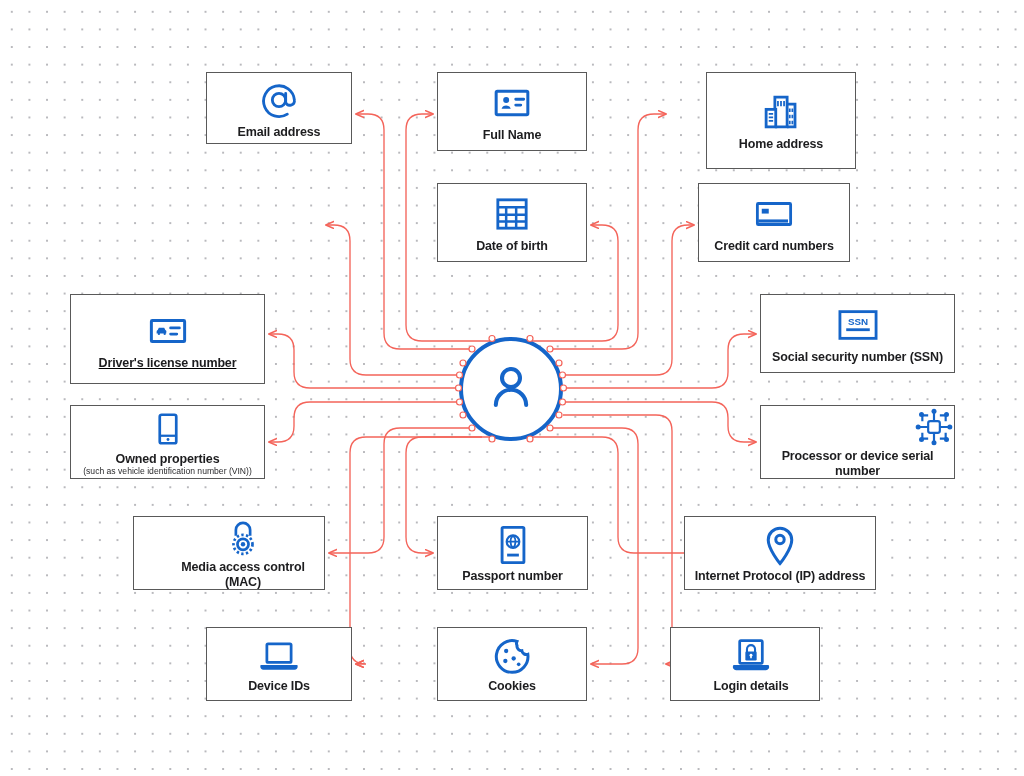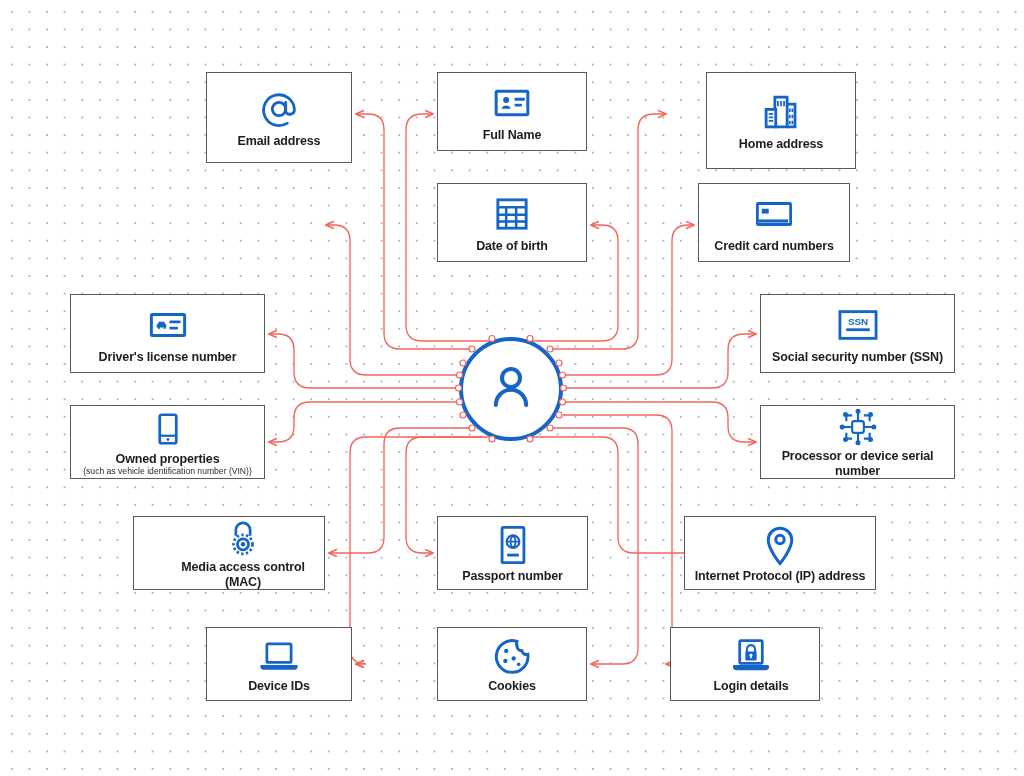--- a/index.html
+++ b/index.html
@@ -136,21 +136,21 @@
 
   <div id="hub">
     <span>
       <svg width="54" height="54" viewBox="0 0 48 48" fill="none" stroke="#1565C9" stroke-width="3.6" stroke-linecap="round">
         <circle cx="24" cy="16" r="8"></circle>
         <path d="M10.5 40 a13.5 13.5 0 0 1 27 0"></path>
       </svg>
     </span>
   </div>
 
-  <div class="node" style="left:206px;top:72px;width:146px;height:91px;">
+  <div class="node" style="left:206px;top:72px;width:146px;height:72px;">
     <span class="ico">
       <svg width="40" height="40" viewBox="0 0 48 48" fill="none" stroke="#1565C9" stroke-width="3.4" stroke-linecap="round">
         <circle cx="24" cy="24" r="8"></circle>
         <path d="M32 16 v11 a5.5 5.5 0 0 0 10.5 -2.8 A18.5 18.5 0 1 0 34 41"></path>
       </svg>
     </span>
     <span class="lbl">Email address</span>
   </div>
 
   <div class="node" style="left:437px;top:72px;width:150px;height:79px;">
@@ -194,21 +194,21 @@
     <span class="ico">
       <svg width="42" height="42" viewBox="0 0 48 48" fill="none" stroke="#1565C9" stroke-width="3.2">
         <rect x="5" y="12" width="38" height="24" rx="1"></rect>
         <rect x="10" y="18" width="8" height="5.5" fill="#1565C9" stroke="none"></rect>
         <path d="M6 32 h34" stroke-width="3.6"></path>
       </svg>
     </span>
     <span class="lbl">Credit card numbers</span>
   </div>
 
-  <div class="node" style="left:70px;top:294px;width:195px;height:79px;">
+  <div class="node" style="left:70px;top:294px;width:195px;height:90px;text-decoration:underline;">
     <span class="ico">
       <svg width="42" height="42" viewBox="0 0 48 48" fill="none" stroke="#1565C9" stroke-width="3.4">
         <rect x="5" y="12" width="38" height="24" rx="1"></rect>
         <path d="M11 26 h11 M12 26 a2 2 0 0 1 0.8 -2.6 l1.2 -2.2 h5.2 l1.2 2.2 a2 2 0 0 1 0.8 2.6" fill="#1565C9" stroke="#1565C9" stroke-width="1.6"></path>
         <circle cx="13.6" cy="27.4" r="1.3" fill="#1565C9" stroke="none"></circle>
         <circle cx="20.2" cy="27.4" r="1.3" fill="#1565C9" stroke="none"></circle>
         <path d="M27 20.5 h10 M27 27.5 h7" stroke-width="3.2" stroke-linecap="round"></path>
       </svg>
     </span>
     <span class="lbl">Driver's license number</span>
@@ -230,21 +230,21 @@
       <svg width="36" height="36" viewBox="0 0 48 48" fill="none" stroke="#1565C9" stroke-width="3.6">
         <rect x="13" y="5" width="22" height="38" rx="2.5"></rect>
         <path d="M13 33 h22" stroke-width="3"></path>
         <circle cx="24" cy="38" r="1.9" fill="#1565C9" stroke="none"></circle>
       </svg>
     </span>
     <span class="lbl">Owned properties</span>
     <span class="sub">(such as vehicle identification number (VIN))</span>
   </div>
 
-  <div class="node" style="left:760px;top:405px;width:195px;height:74px;">
+  <div class="node" style="left:760px;top:405px;width:195px;height:74px;align-items:flex-end;">
     <span class="ico" style="height:42px">
       <svg width="40" height="40" viewBox="0 0 48 48" fill="none" stroke="#1565C9" stroke-width="2.6">
         <rect x="17" y="17" width="14" height="14" rx="2.5"></rect>
         <path d="M10 10 h7 M10 10 v7 M38 10 h-7 M38 10 v7 M10 38 h7 M10 38 v-7 M38 38 h-7 M38 38 v-7"></path>
         <path d="M24 17 V6 M24 31 V42 M17 24 H6 M31 24 H42"></path>
         <circle cx="24" cy="5" r="3" fill="#1565C9" stroke="none"></circle>
         <circle cx="24" cy="43" r="3" fill="#1565C9" stroke="none"></circle>
         <circle cx="5" cy="24" r="3" fill="#1565C9" stroke="none"></circle>
         <circle cx="43" cy="24" r="3" fill="#1565C9" stroke="none"></circle>
         <circle cx="9" cy="9" r="3" fill="#1565C9" stroke="none"></circle>

